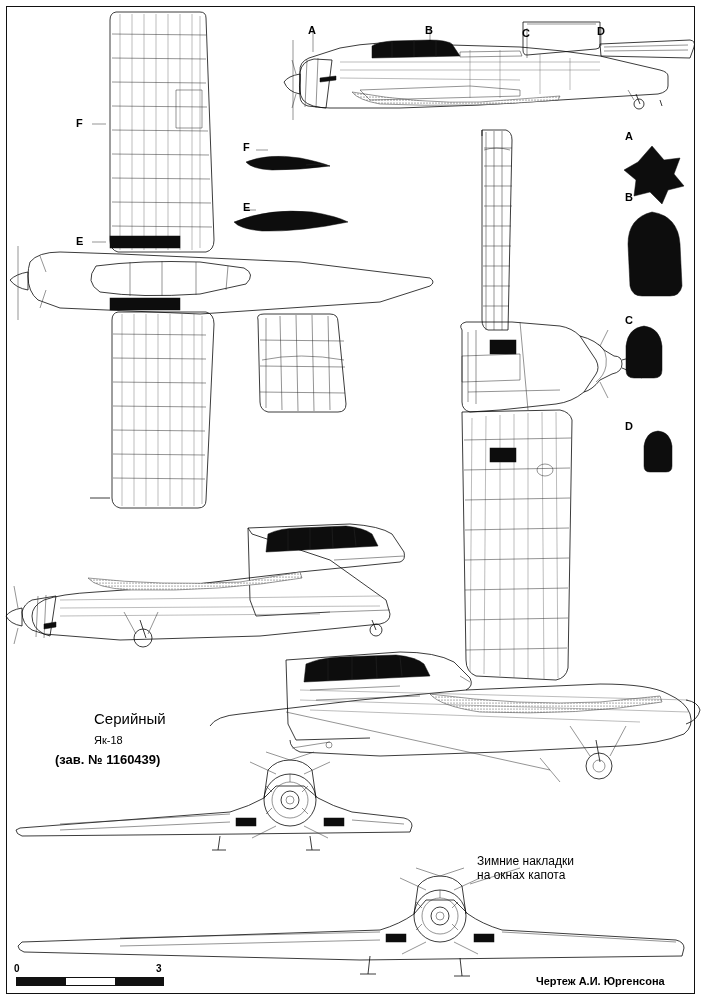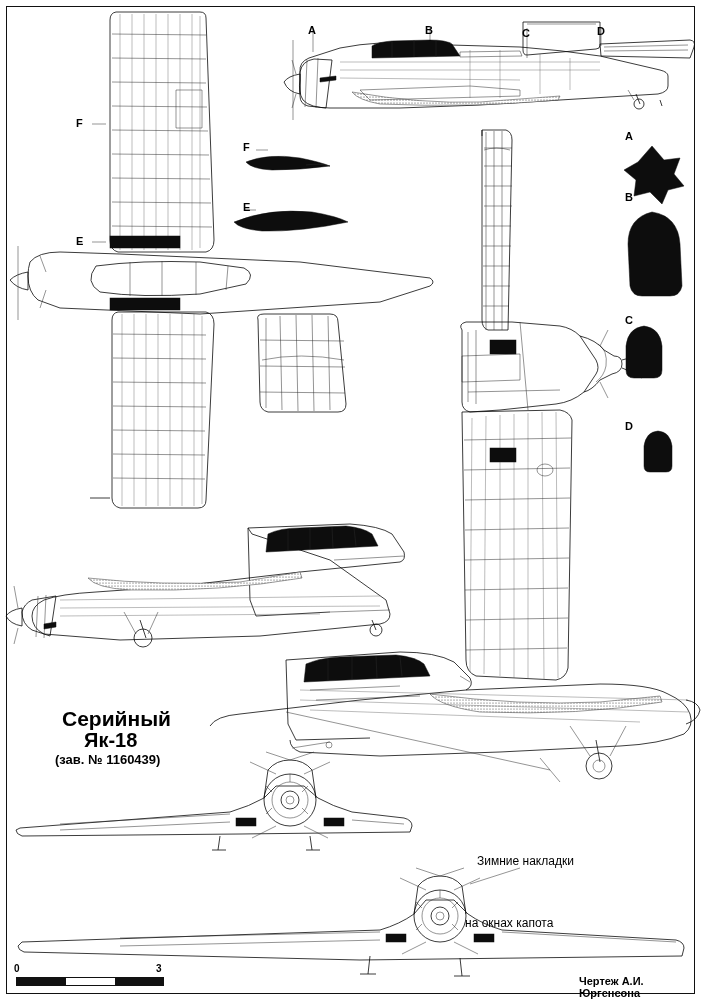--- a/index.html
+++ b/index.html
@@ -2,22 +2,22 @@
 <html><head>
 <meta charset="utf-8">
 <style>
   html,body{margin:0;padding:0;background:#ffffff;}
   body{width:701px;height:1000px;position:relative;overflow:hidden;
        font-family:"Liberation Sans", sans-serif;color:#000;}
   #sheet{position:absolute;left:0;top:0;width:701px;height:1000px;background:#fff;}
   .frame{position:absolute;left:6px;top:6px;width:689px;height:988px;border:1px solid #111;box-sizing:border-box;}
   .lbl{position:absolute;font-weight:bold;font-size:11px;line-height:11px;letter-spacing:0.2px;}
   .lbl.small{font-weight:bold;font-size:10px;}
-  .title1{position:absolute;font-weight:bold;font-size:21px;line-height:20px;}
-  .title2{position:absolute;font-weight:bold;font-size:20px;line-height:20px;}
+  .title1{position:absolute;font-weight:normal;font-size:15px;line-height:20px;margin-left:32px;}
+  .title2{position:absolute;font-weight:normal;font-size:11px;line-height:20px;margin-left:10px;}
   .title3{position:absolute;font-weight:bold;font-size:13px;line-height:14px;}
   .credit{position:absolute;font-weight:bold;font-size:11px;}
   .note{position:absolute;font-size:12px;line-height:14px;}
   svg{position:absolute;left:0;top:0;}
   .stroke{fill:none;stroke:#0a0a0a;stroke-width:0.8;}
   .thin{fill:none;stroke:#2a2a2a;stroke-width:0.5;}
   .hair{fill:none;stroke:#555;stroke-width:0.4;}
   .fillblk{fill:#0d0d0d;stroke:#0d0d0d;stroke-width:0.5;}
   .scaleb{position:absolute;}
 </style>
@@ -243,23 +243,23 @@
   <div class="lbl" style="left:625px;top:131px;">A</div>
   <div class="lbl" style="left:625px;top:192px;">B</div>
   <div class="lbl" style="left:625px;top:315px;">C</div>
   <div class="lbl" style="left:625px;top:421px;">D</div>
 
   <div class="title1" style="left:62px;top:709px;">Серийный</div>
   <div class="title2" style="left:84px;top:730px;">Як-18</div>
   <div class="title3" style="left:55px;top:753px;">(зав. № 1160439)</div>
 
   <div class="note" style="left:477px;top:854px;">Зимние накладки</div>
-  <div class="note" style="left:465px;top:868px;margin-top:48px;">на окнах капота</div>
-
-  <div class="credit" style="left:536px;top:975px;margin-left:43px;">Чертеж А.И. Юргенсона</div>
+  <div class="note" style="left:477px;top:868px;">на окнах капота</div>
+
+  <div class="credit" style="left:536px;top:975px;">Чертеж А.И. Юргенсона</div>
 
   <div class="lbl small" style="left:14px;top:963px;">0</div>
   <div class="lbl small" style="left:156px;top:963px;">3</div>
   <div class="scaleb" style="left:16px;top:977px;width:148px;height:9px;border:1px solid #111;box-sizing:border-box;background:#fff;">
     <div style="position:absolute;left:0;top:0;width:49px;height:7px;background:#111;"></div>
     <div style="position:absolute;left:98px;top:0;width:48px;height:7px;background:#111;"></div>
   </div>
 </div>
 
 </body></html>

